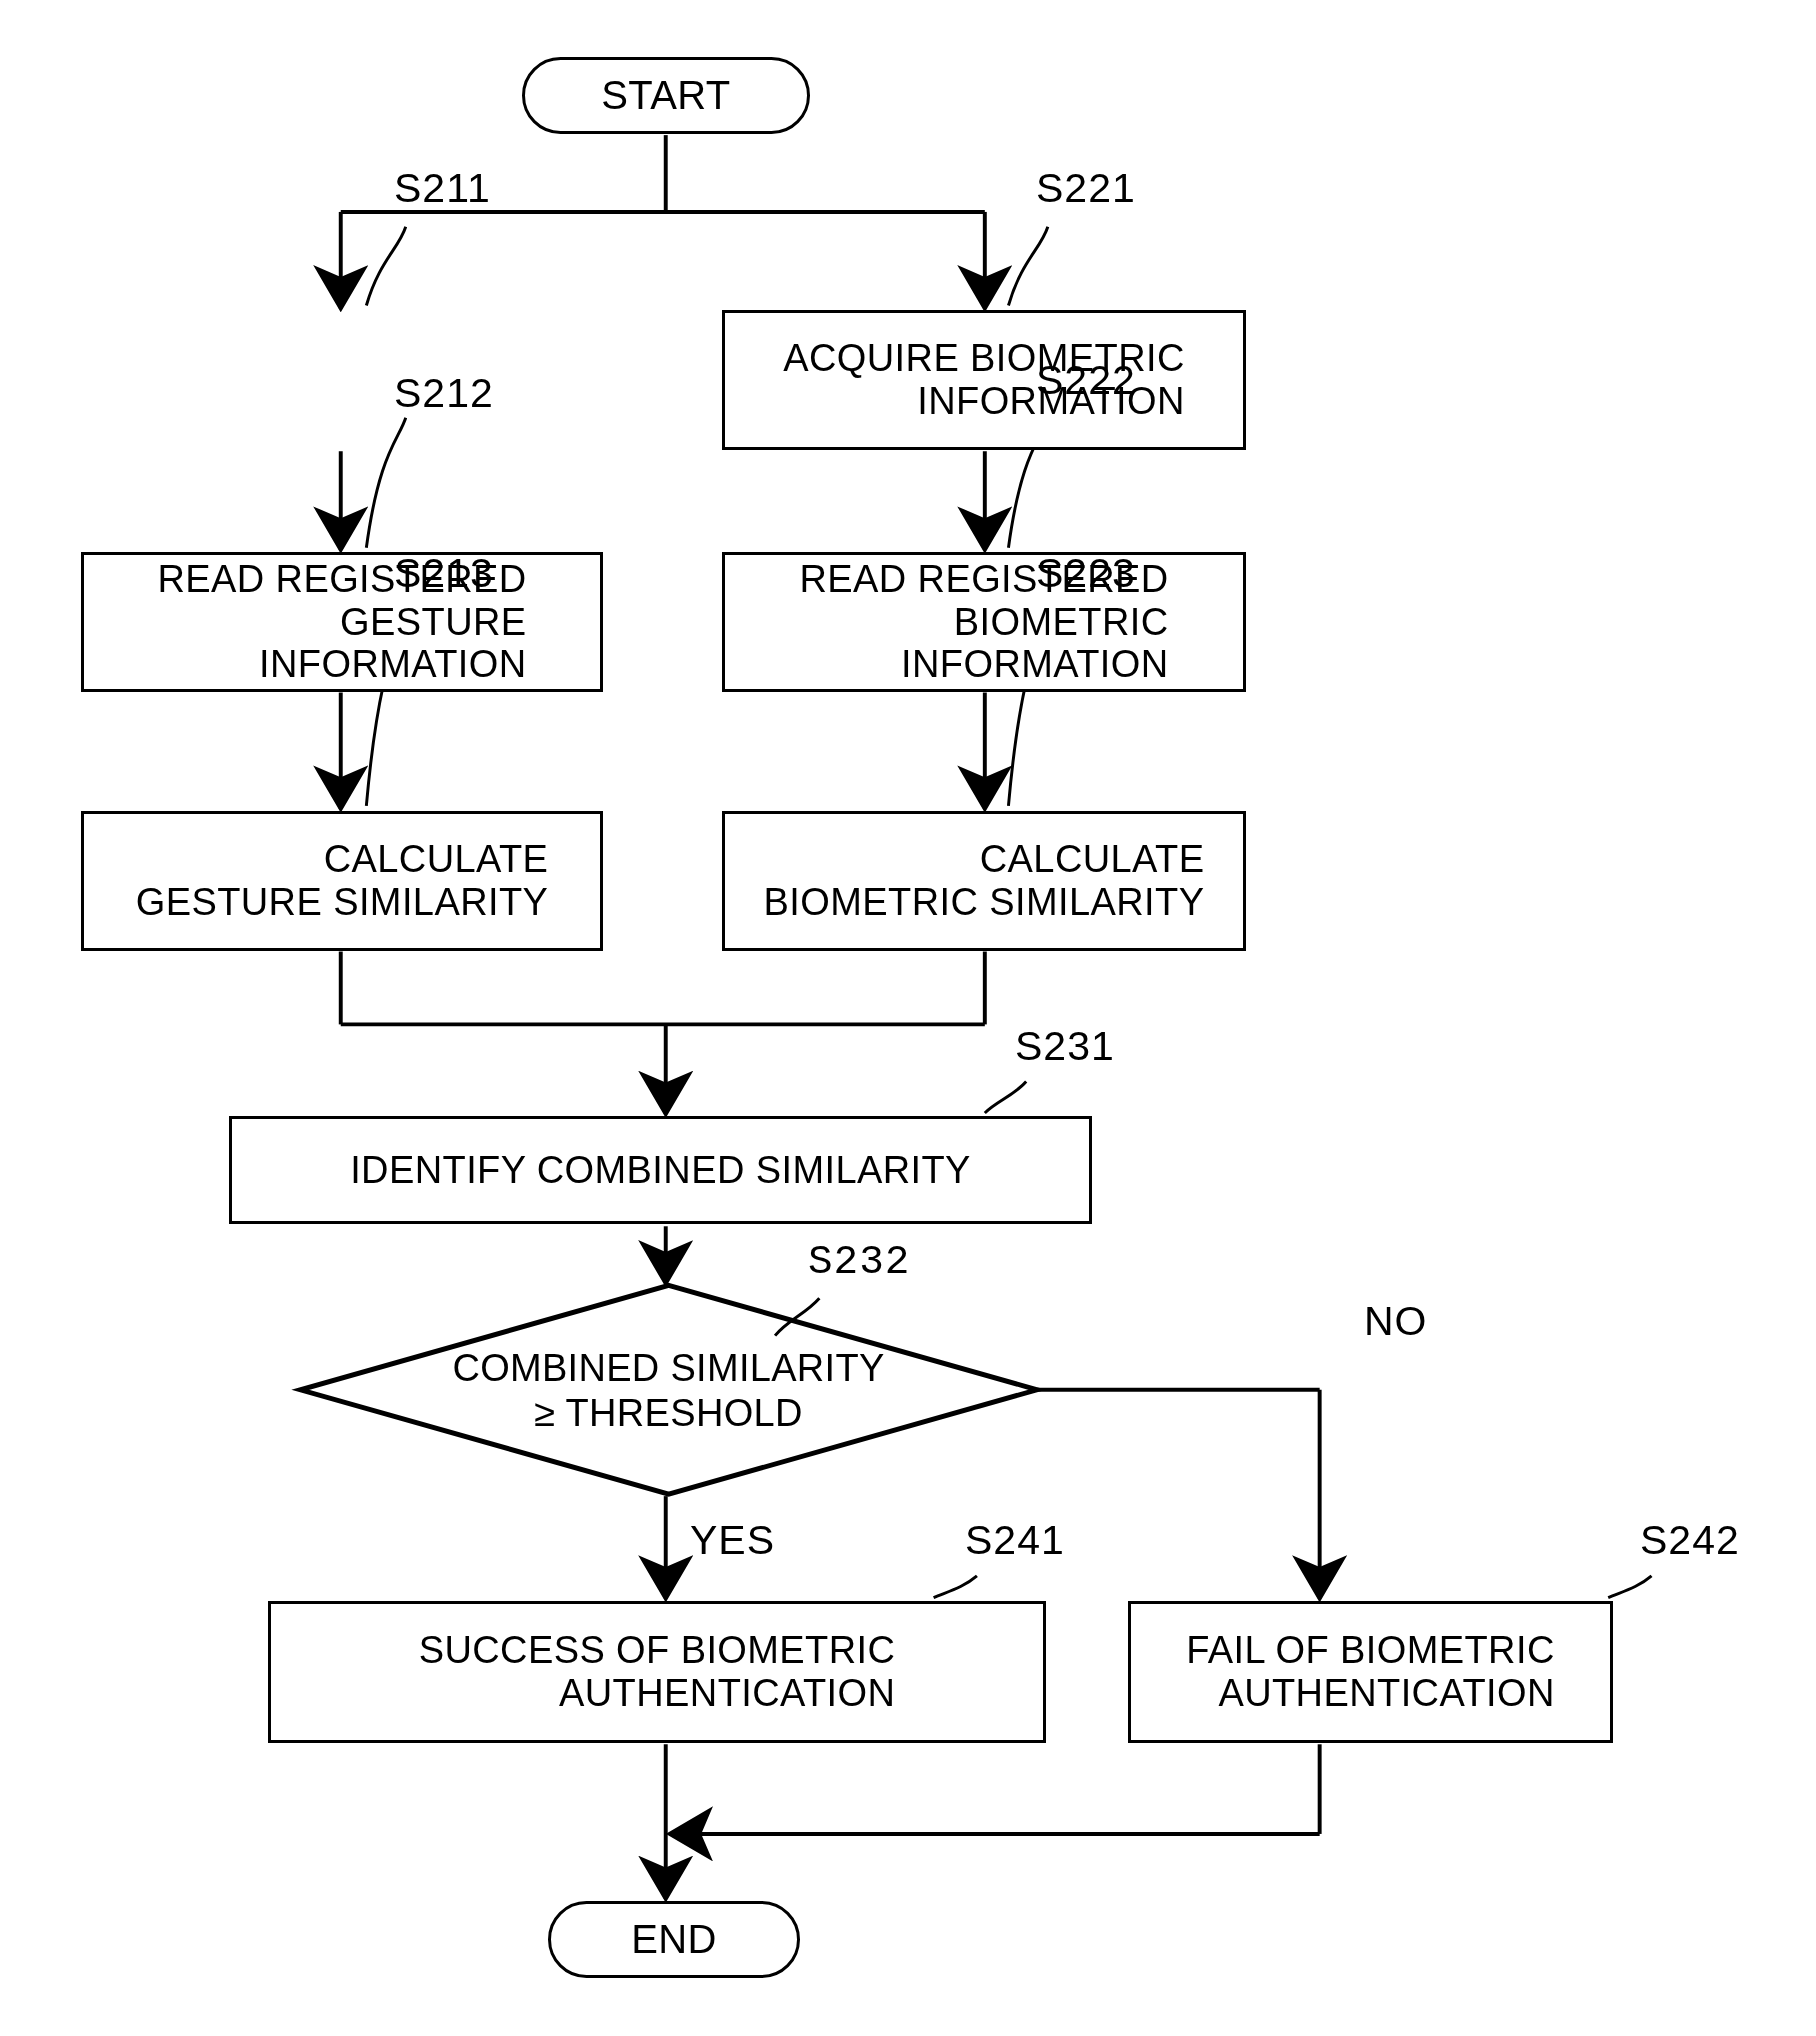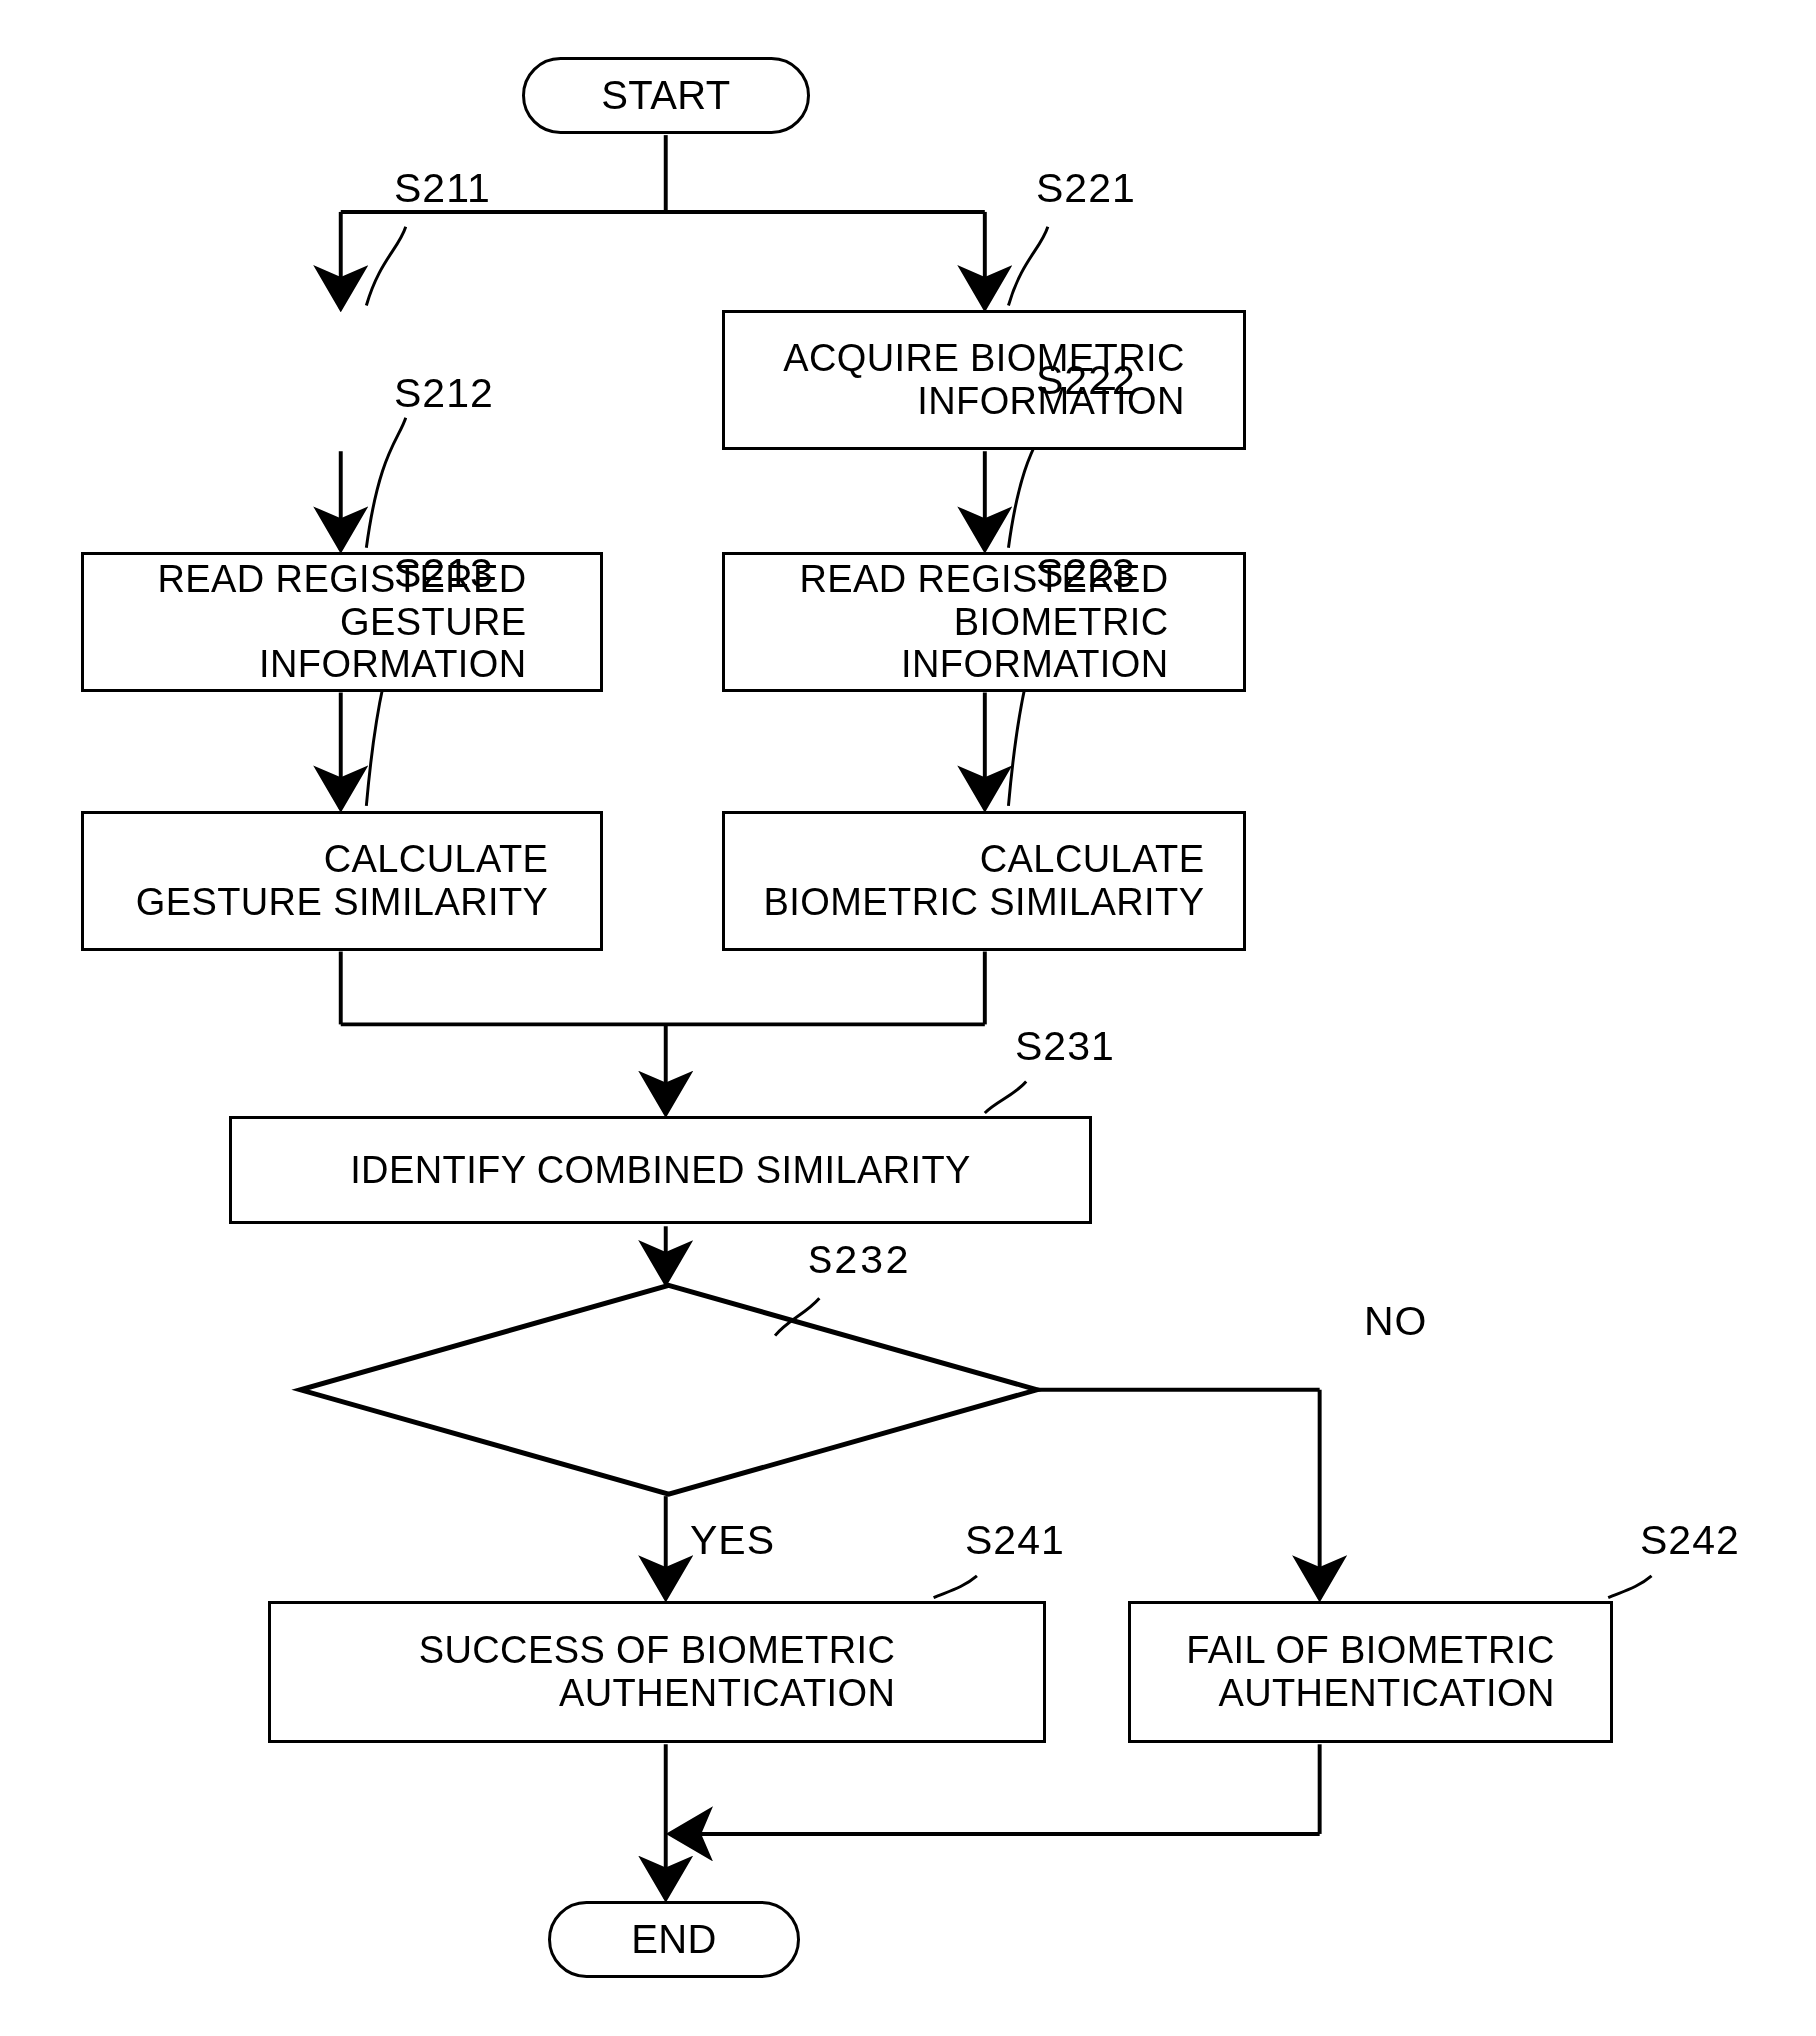--- a/index.html
+++ b/index.html
@@ -206,20 +206,24 @@
   </div>
   <div class="node proc" id="node-s223">
     <span class="txt">CALCULATE
 BIOMETRIC SIMILARITY</span>
   </div>
 
   <div class="node proc" id="node-s231">
     <span class="txt">IDENTIFY COMBINED SIMILARITY</span>
   </div>
 
+  <div id="node-s232">
+    <span class="diamond-label">COMBINED SIMILARITY
+≥ THRESHOLD</span>
+  </div>
 
   <div class="node proc" id="node-s241">
     <span class="txt">SUCCESS OF BIOMETRIC
 AUTHENTICATION</span>
   </div>
   <div class="node proc" id="node-s242">
     <span class="txt">FAIL OF BIOMETRIC
 AUTHENTICATION</span>
   </div>
 

